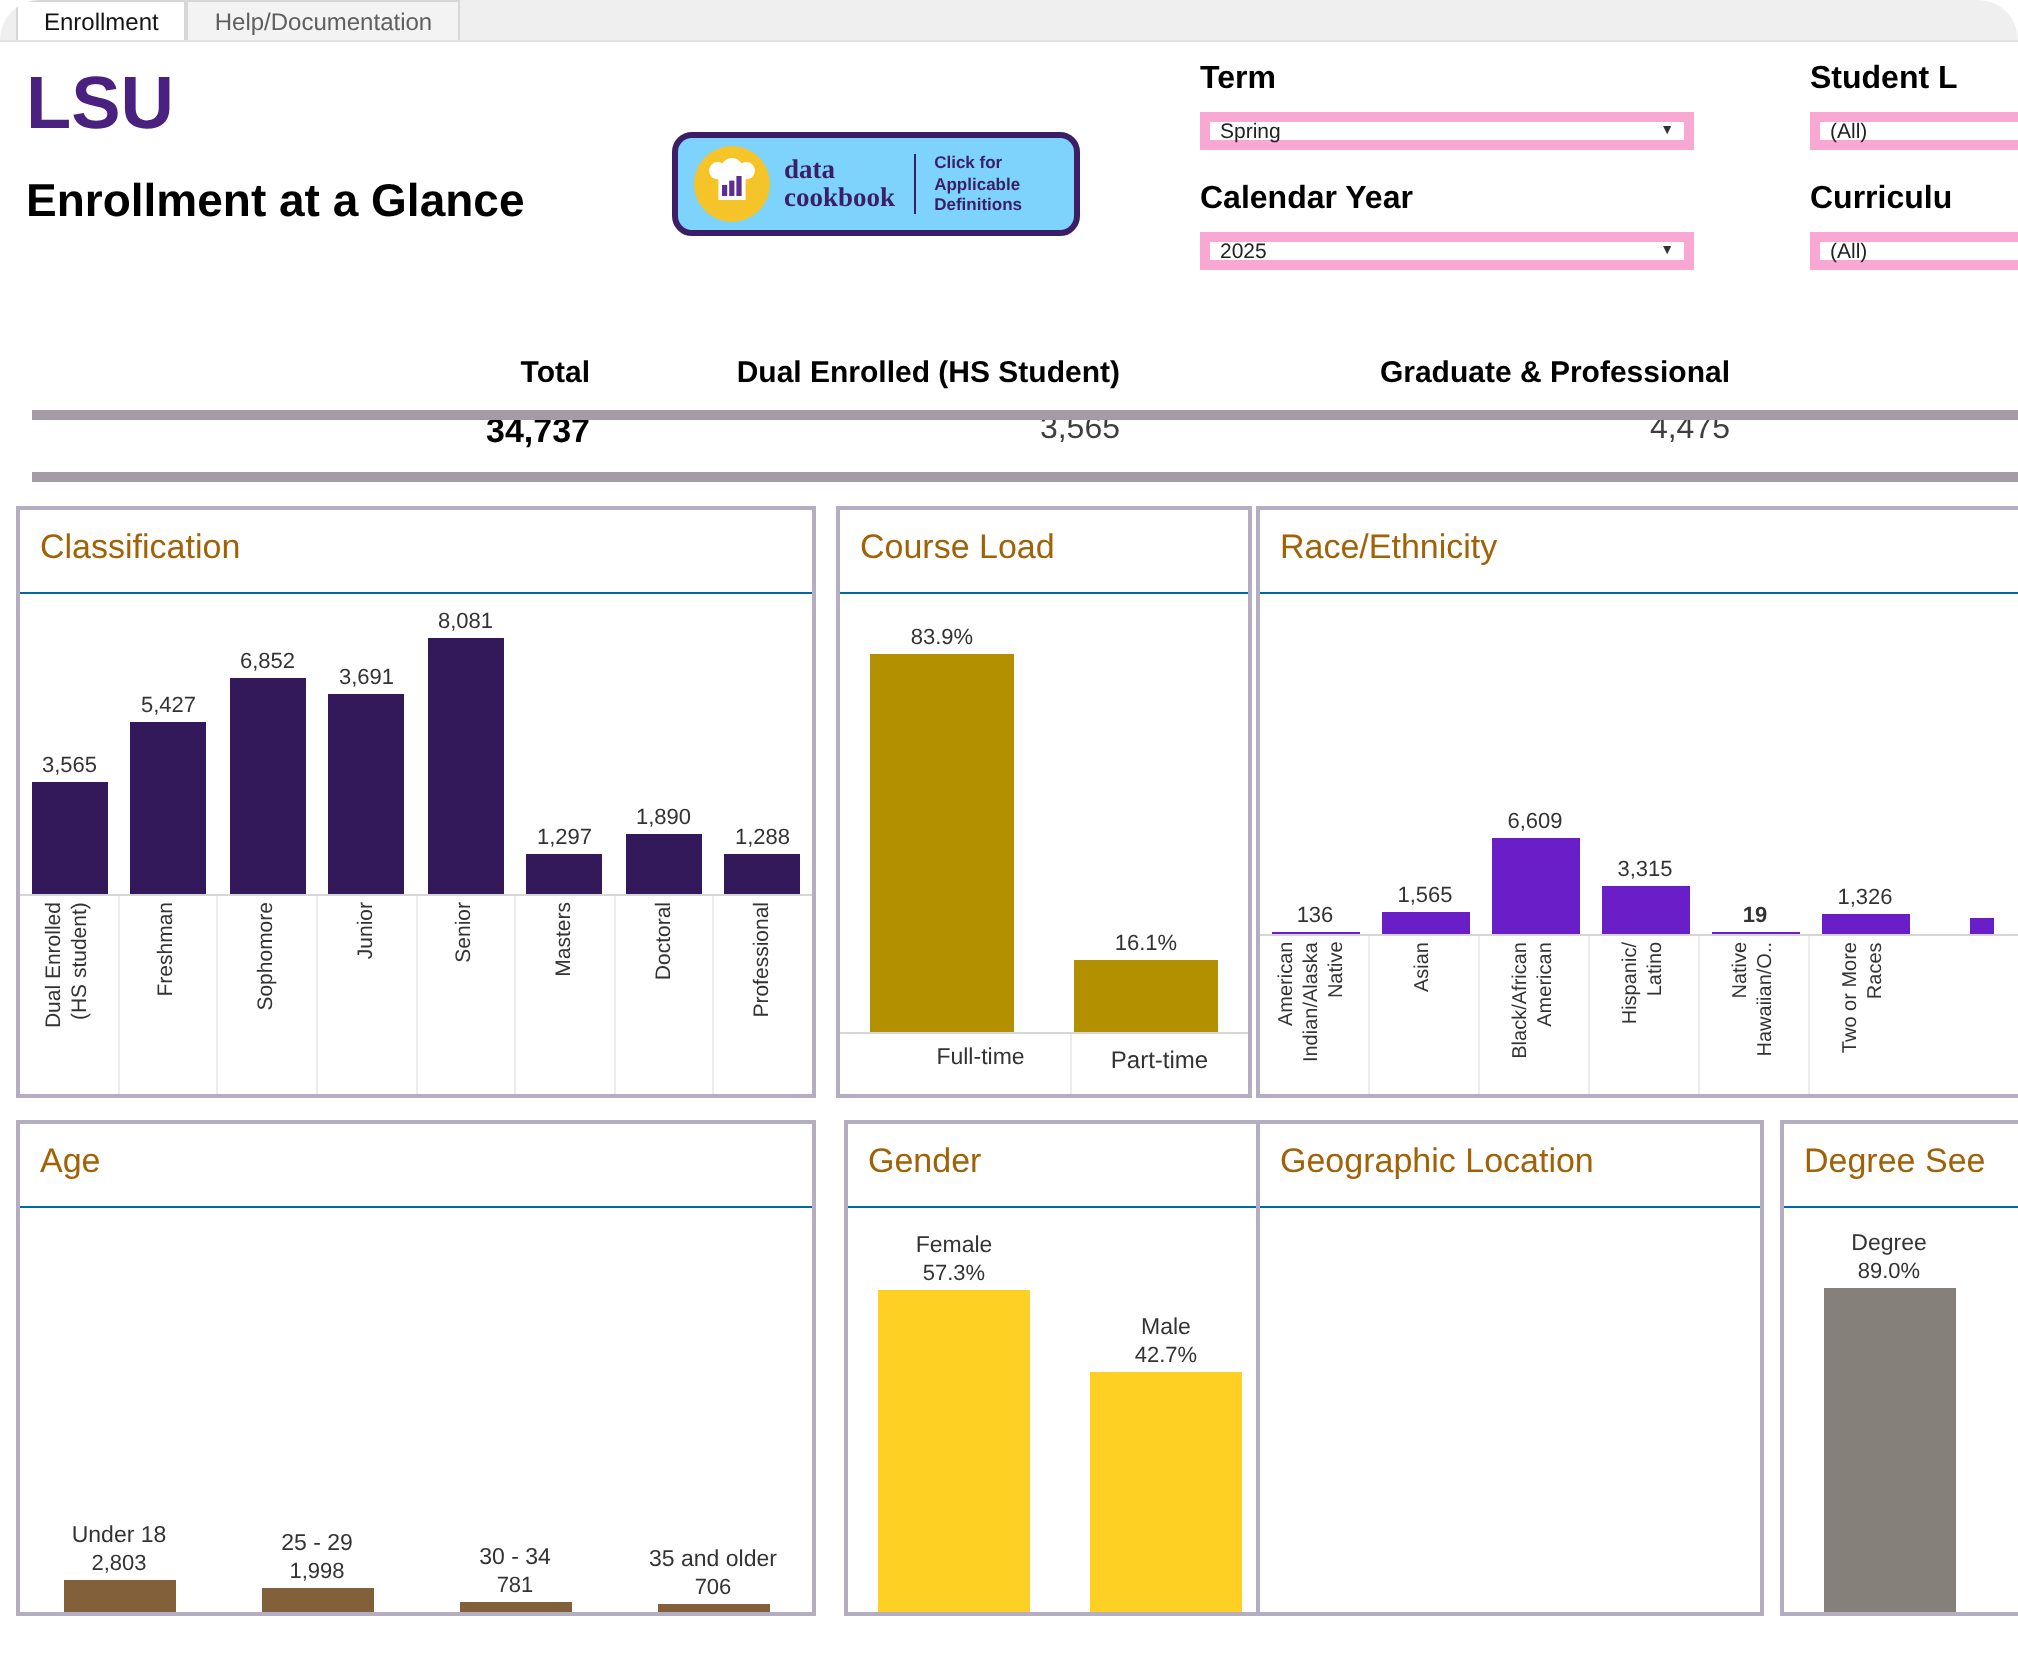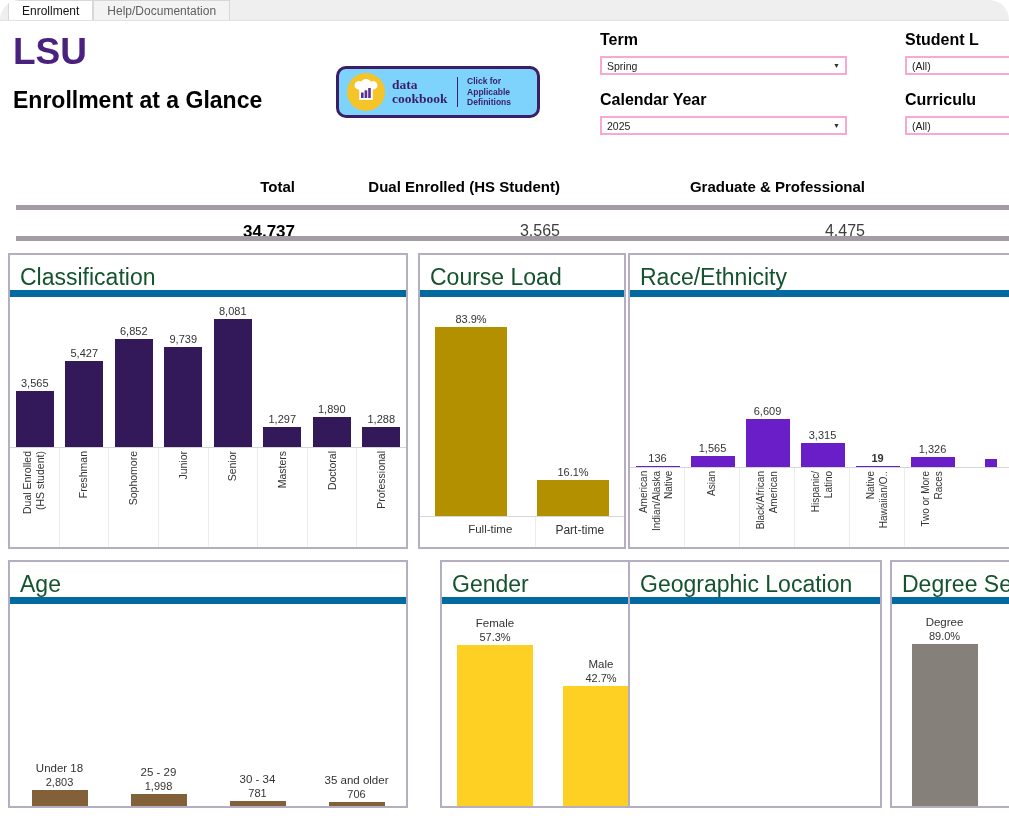--- a/index.html
+++ b/index.html
@@ -25,36 +25,36 @@
             gap:7px;padding:0 8px;box-sizing:border-box;cursor:pointer;}
   .cb-circle{flex:0 0 38px;width:38px;height:38px;border-radius:50%;background:#F4C428;
              display:flex;align-items:center;justify-content:center;}
   .cb-brand{font-family:"Liberation Serif",serif;font-weight:700;font-size:13.5px;
             line-height:1.05;color:#3B1E66;white-space:pre-line;}
   .cb-div{width:2px;align-self:stretch;margin:8px 2px;background:#3B1E66;}
   .cb-note{font-size:8.5px;font-weight:700;color:#3B1E66;line-height:1.25;white-space:pre-line;}
 
   .filter{position:absolute;}
   .filter-label{font-size:16px;font-weight:700;color:#000;margin-bottom:7px;white-space:nowrap;}
-  .filter-select{height:19px;border:2px solid #f9a8d4;background:#fff;display:flex;
+  .filter-select{height:19px;border:5px solid #f9a8d4;background:#fff;display:flex;
                  align-items:center;justify-content:space-between;padding:0 5px;
                  font-size:10.5px;color:#222;box-sizing:border-box;cursor:pointer;}
   .caret{font-size:7px;color:#333;}
 
   
   .sum-col{position:absolute;top:178px;text-align:right;}
   .sum-h{font-size:15px;font-weight:700;color:#000;white-space:nowrap;}
-  .sum-v{margin-top:27px;font-size:16px;color:#3e3e3e;}
+  .sum-v{margin-top:11px;font-size:16px;color:#3e3e3e;}
   .sum-v.total{font-weight:700;font-size:17px;color:#000;}
   .band{position:absolute;left:16px;width:993px;height:5px;background:#A49CA4;}
 
   
   .panel{position:absolute;background:#fff;border:2px solid #B5ADC2;box-sizing:border-box;}
-  .panel-title{height:42px;box-sizing:border-box;padding:9px 0 0 10px;font-size:23px;
-               color:#14532d;border-bottom:7px solid #0369a1;}
+  .panel-title{height:42px;box-sizing:border-box;padding:9px 0 0 10px;font-size:17px;
+               color:#a16207;border-bottom:1px solid #0369a1;}
   .chart{position:relative;}
   .plot{display:flex;align-items:flex-end;position:relative;}
   .cell{flex:1 1 0;display:flex;flex-direction:column;justify-content:flex-end;
         align-items:center;min-width:0;}
   .val-label{font-size:11px;color:#333;margin-bottom:2px;white-space:nowrap;}
   .cat-above{font-size:11.5px;color:#333;white-space:nowrap;line-height:1.3;}
   .axis{height:1px;background:#d6d6d6;}
   .cats{display:flex;align-items:stretch;}
   .cat{flex:1 1 0;display:flex;justify-content:center;align-items:flex-start;
        padding-top:3px;font-size:10.5px;color:#333;line-height:1.2;
@@ -147,21 +147,21 @@
           </div>
           <div class="cell">
             <div class="val-label">5,427</div>
             <div class="bar" style="height: 86px; width: 38px; background: rgb(51, 25, 90);"></div>
           </div>
           <div class="cell">
             <div class="val-label">6,852</div>
             <div class="bar" style="height: 108px; width: 38px; background: rgb(51, 25, 90);"></div>
           </div>
           <div class="cell">
-            <div class="val-label">9,739</div>
+            <div class="val-label">3,691</div>
             <div class="bar" style="height: 100px; width: 38px; background: rgb(51, 25, 90);"></div>
           </div>
           <div class="cell">
             <div class="val-label">8,081</div>
             <div class="bar" style="height: 128px; width: 38px; background: rgb(51, 25, 90);"></div>
           </div>
           <div class="cell">
             <div class="val-label">1,297</div>
             <div class="bar" style="height: 20px; width: 38px; background: rgb(51, 25, 90);"></div>
           </div>
@@ -308,21 +308,21 @@
             <div class="bar" style="height: 5px; width: 56px; background: rgb(130, 97, 58);"></div>
           </div>
           <div class="cell">
             <div class="cat-above">35 and older</div>
             <div class="val-label">706</div>
             <div class="bar" style="height: 4px; width: 56px; background: rgb(130, 97, 58);"></div>
           </div>
         </div>
       </div>
   </div>
-  <div class="panel" style="left:440px;top:560px;width:216px;height:248px">
+  <div class="panel" style="left:422px;top:560px;width:216px;height:248px">
     <div class="panel-title">Gender</div>
     <div class="chart">
         <div class="plot" style="height: 202px;">
           <div class="cell">
             <div class="cat-above">Female</div>
             <div class="val-label">57.3%</div>
             <div class="bar" style="height: 161px; width: 76px; background: rgb(253, 208, 35);"></div>
           </div>
           <div class="cell">
             <div class="cat-above">Male</div>

